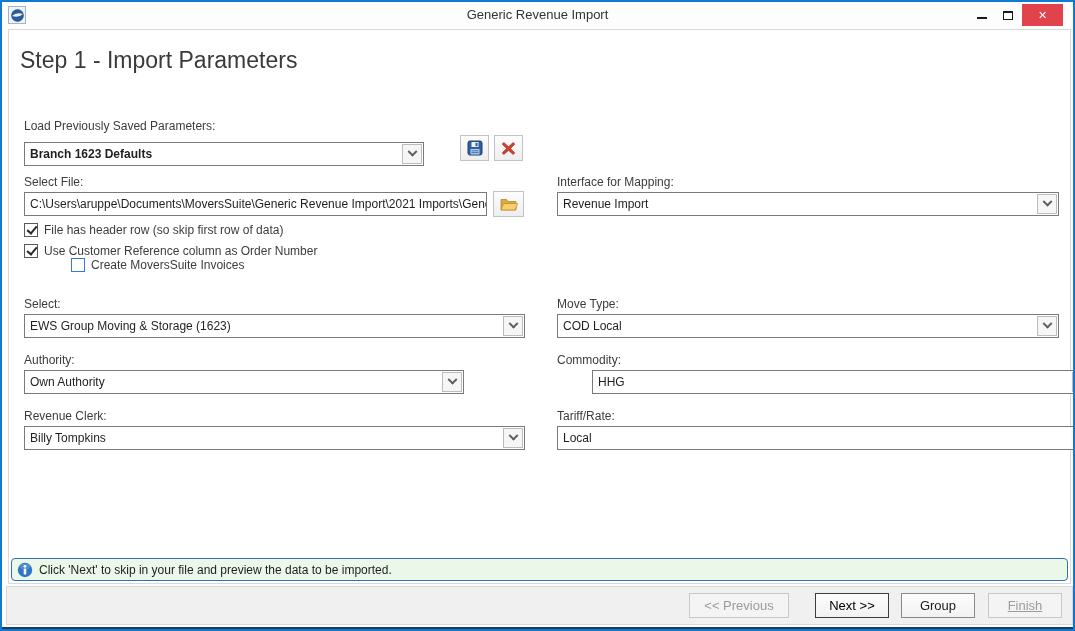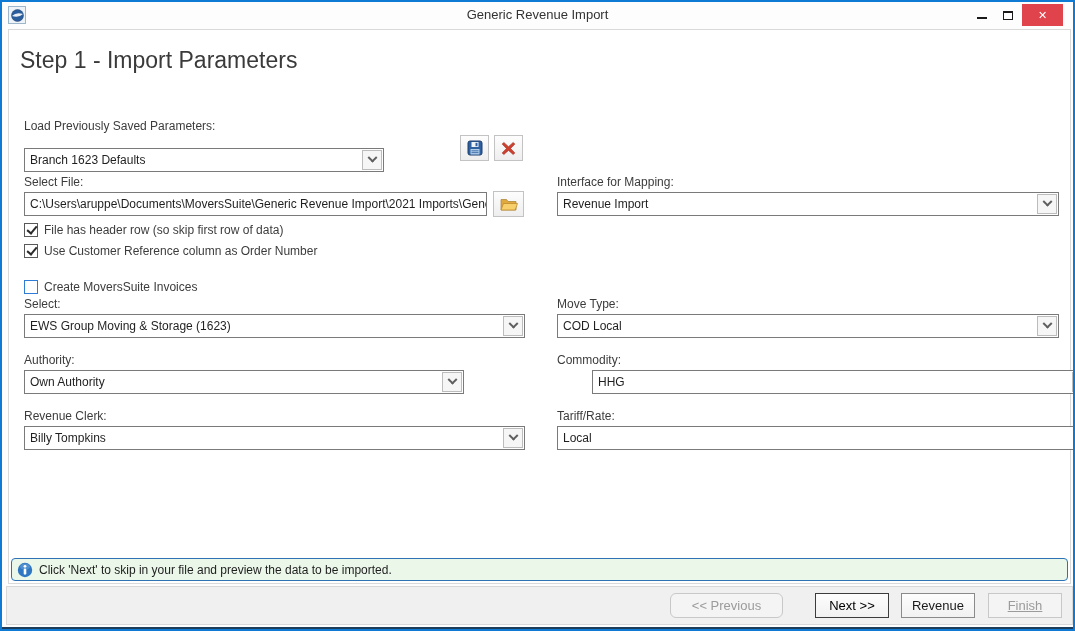--- a/index.html
+++ b/index.html
@@ -63,21 +63,21 @@
 
   
   .cmdbar { position:absolute; left:4px; top:584px; width:1067px; height:39px; background:#f0f0f0; border:1px solid #d8d8d8; }
   .wiz-btn {
     position:absolute; top:591px; height:25px; font-size:13px; text-align:center;
     line-height:23px; background:linear-gradient(#fdfdfd,#f1f1f1); cursor:pointer;
   }
   .wiz-btn.enabled { border:1px solid #8a8a8a; color:#1a1a1a; }
   .wiz-btn.default-btn { border:1px solid #3c3c3c; color:#000; }
   .wiz-btn.disabled { border:1px solid #c8c8c8; color:#9b9b9b; background:#f4f4f4; cursor:default; }
-  .btn-previous { left:668px; width:113px;border-radius:6px; }
+  .btn-previous { left:687px; width:100px; }
   .btn-next { left:813px; width:74px; }
   .btn-cancel { left:899px; width:74px; }
   .btn-finish { left:986px; width:74px;text-decoration:underline; }
 </style>
 </head>
 <body>
 
 <div class="window">
 
   <div class="titlebar">
@@ -97,21 +97,21 @@
     <div class="cap-btn btn-close">
         <span>✕</span>
       </div>
   </div>
 
   <div class="page"></div>
 
   <div class="heading">Step 1 - Import Parameters</div>
 
   <div class="field-label" style="left:22px; top:117px;">Load Previously Saved Parameters:</div>
-  <div class="combo" style="left:22px; top:146px; width:360px;">
+  <div class="combo" style="left:22px; top:140px; width:400px;font-weight:bold;">
     <span>Branch 1623 Defaults</span>
     <span class="combo-arrow">
         <span class="chevron"></span>
       </span>
   </div>
   <div class="icon-btn" style="left:458px; top:133px; width:29px;">
     <svg width="16" height="16" viewBox="0 0 16 16">
       <rect x="1" y="1" width="14" height="14" rx="2" fill="#2e5f9e" stroke="#1c3f6e" stroke-width="1"></rect>
       <rect x="4.5" y="2" width="7" height="5" fill="#eef3f8"></rect>
       <rect x="8.5" y="2.8" width="2" height="3.4" fill="#2e5f9e"></rect>
@@ -144,21 +144,21 @@
   </div>
 
   <div class="cb-row" style="top:241px;">
     <span class="cb-box checked"></span>
     <span class="cb-label">Use Customer Reference column as Order Number</span>
   </div>
   <div class="cb-row" style="top:220px;">
     <span class="cb-box checked"></span>
     <span class="cb-label">File has header row (so skip first row of data)</span>
   </div>
-  <div class="cb-row" style="top:277px;">
+  <div class="cb-row" style="top:255px;margin-left:47px;">
     <span class="cb-box focus-blue"></span>
     <span class="cb-label">Create MoversSuite Invoices</span>
   </div>
 
   <div class="field-label" style="left:22px; top:295px;">Select:</div>
   <div class="combo" style="left:22px; top:312px; width:501px;">
     <span>EWS Group Moving &amp; Storage (1623)</span>
     <span class="combo-arrow">
         <span class="chevron"></span>
       </span>
@@ -207,17 +207,17 @@
       <ellipse cx="8" cy="4.6" rx="5" ry="3" fill="#6ea7dd" opacity="0.55"></ellipse>
       <circle cx="8" cy="4.3" r="1.4" fill="#ffffff"></circle>
       <rect x="6.7" y="6.6" width="2.6" height="6" rx="1.2" fill="#ffffff"></rect>
     </svg>
     <span class="infobar-text">Click 'Next' to skip in your file and preview the data to be imported.</span>
   </div>
 
   <div class="cmdbar"></div>
   <div class="wiz-btn disabled btn-previous">&lt;&lt; Previous</div>
   <div class="wiz-btn default-btn btn-next">Next &gt;&gt;</div>
-  <div class="wiz-btn enabled btn-cancel">Revenue</div>
+  <div class="wiz-btn enabled btn-cancel">Group</div>
   <div class="wiz-btn disabled btn-finish">Finish</div>
 
   <div class="bottom-edge"></div>
 </div>
 
 </body></html>

